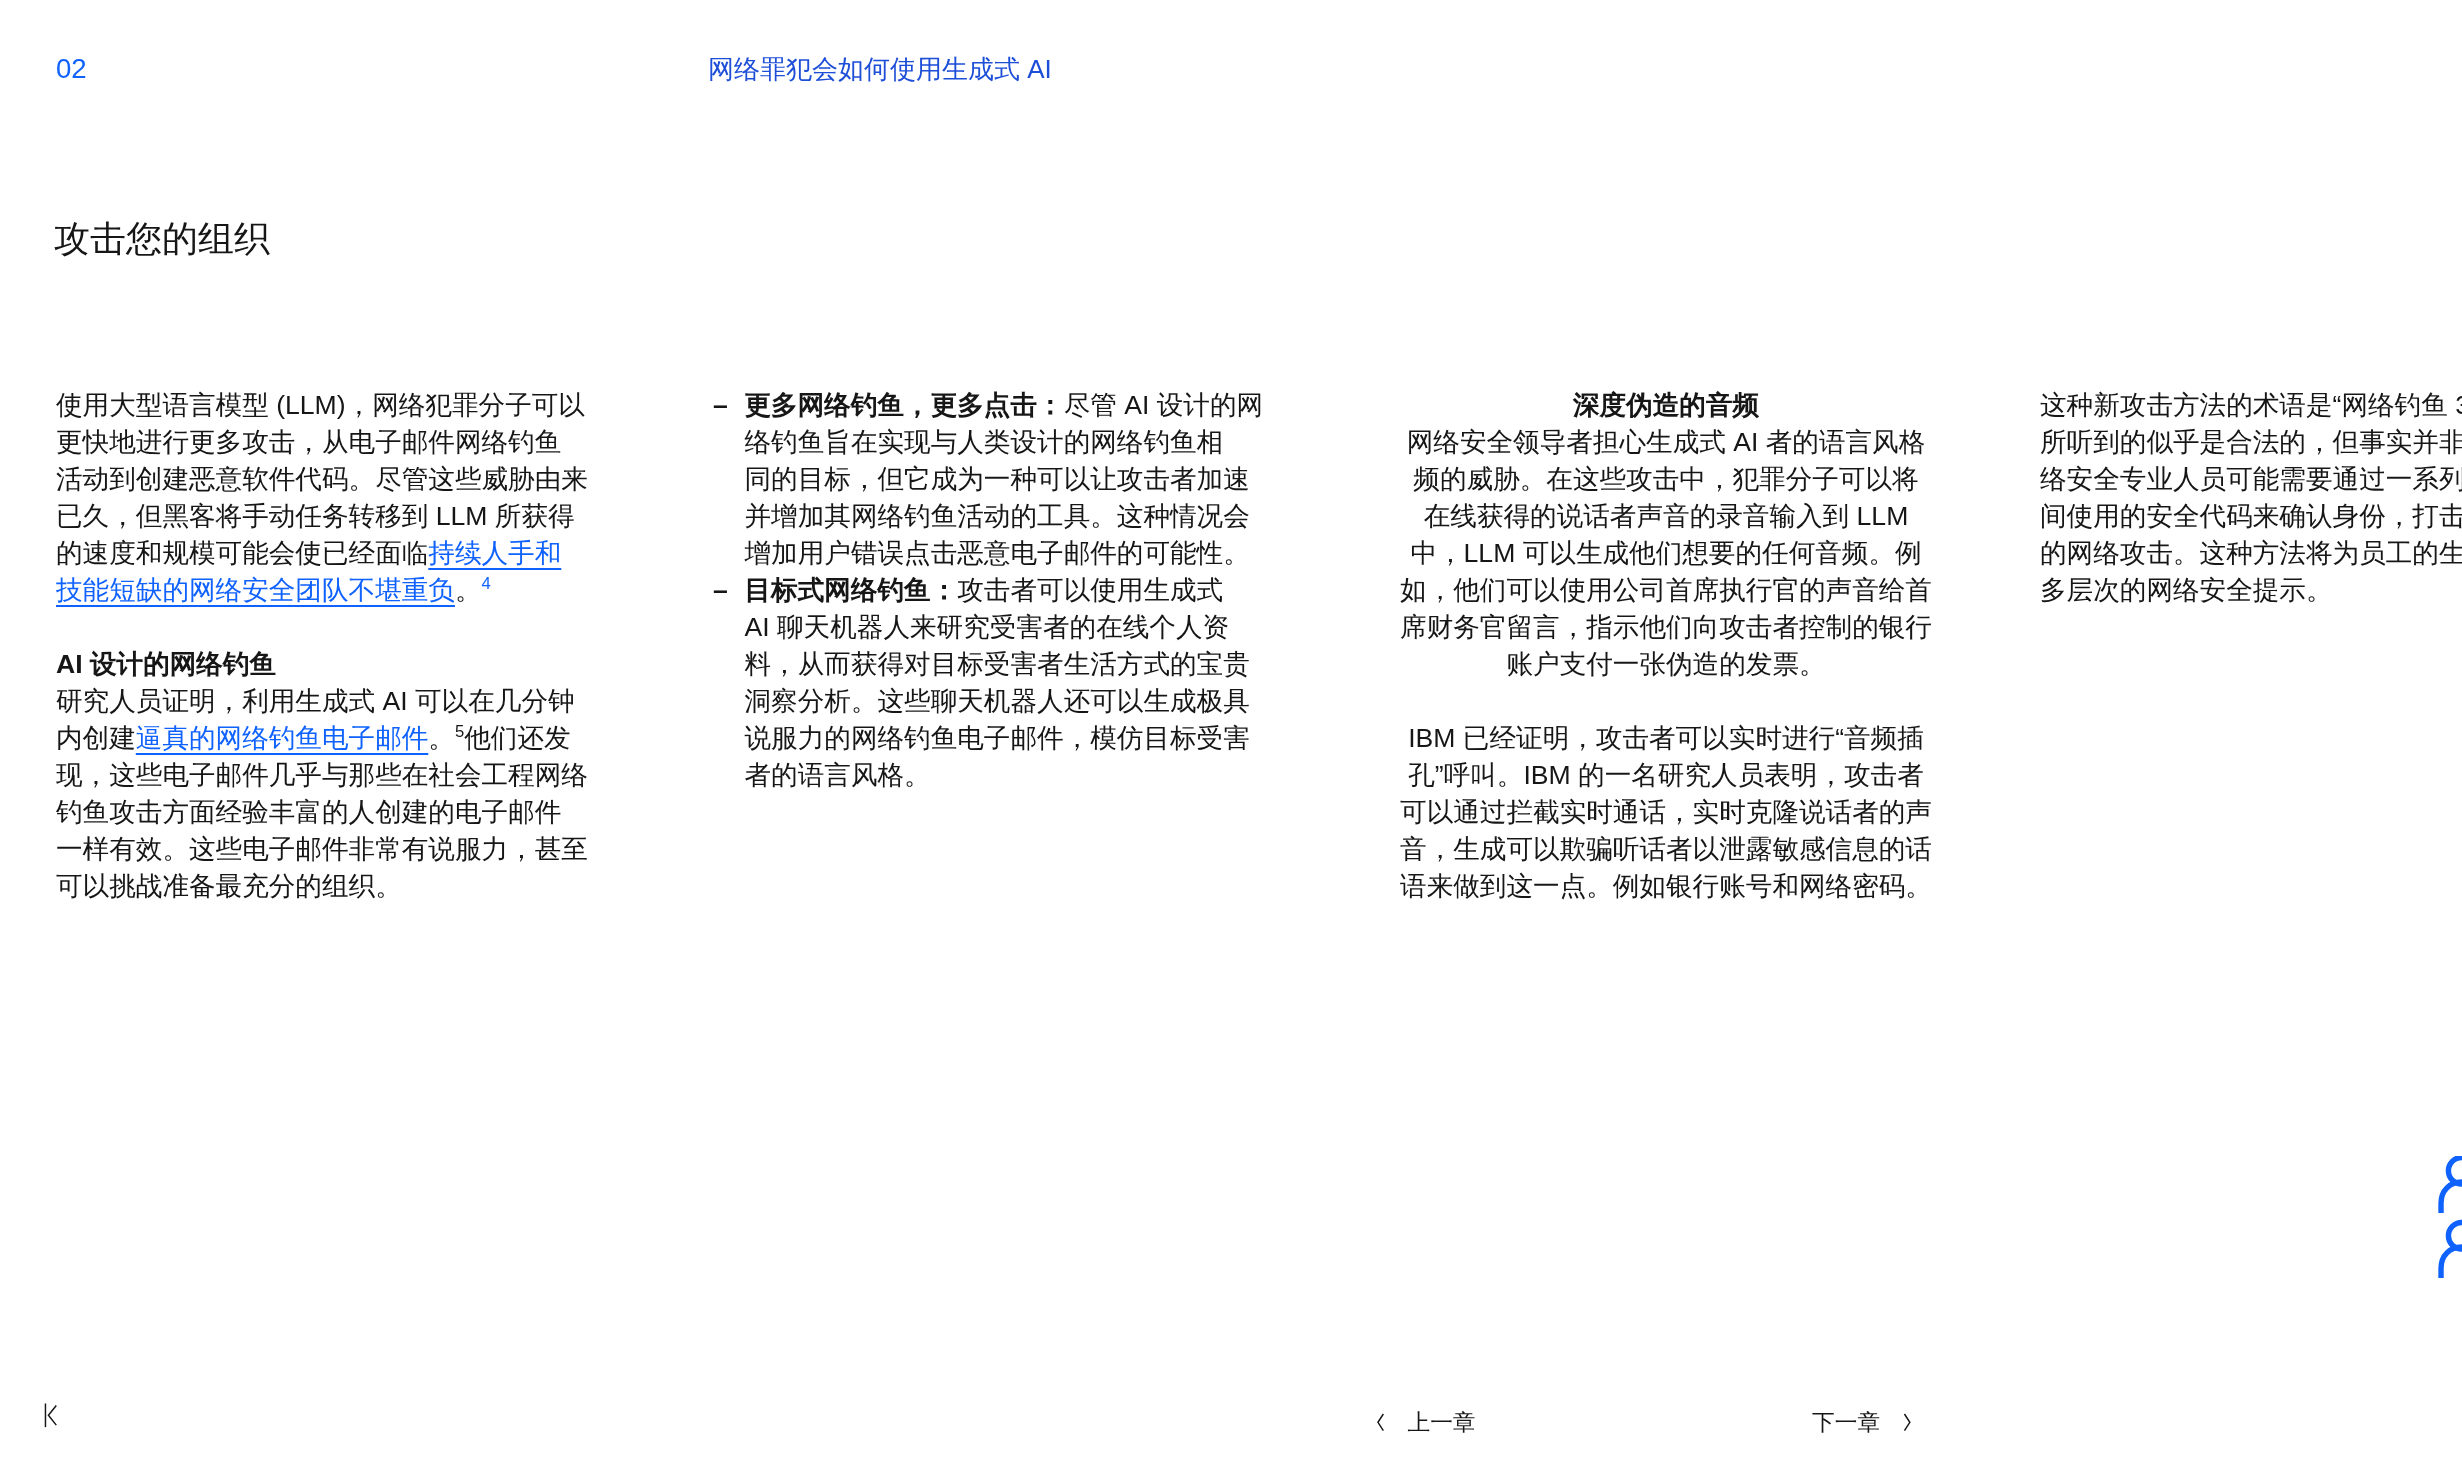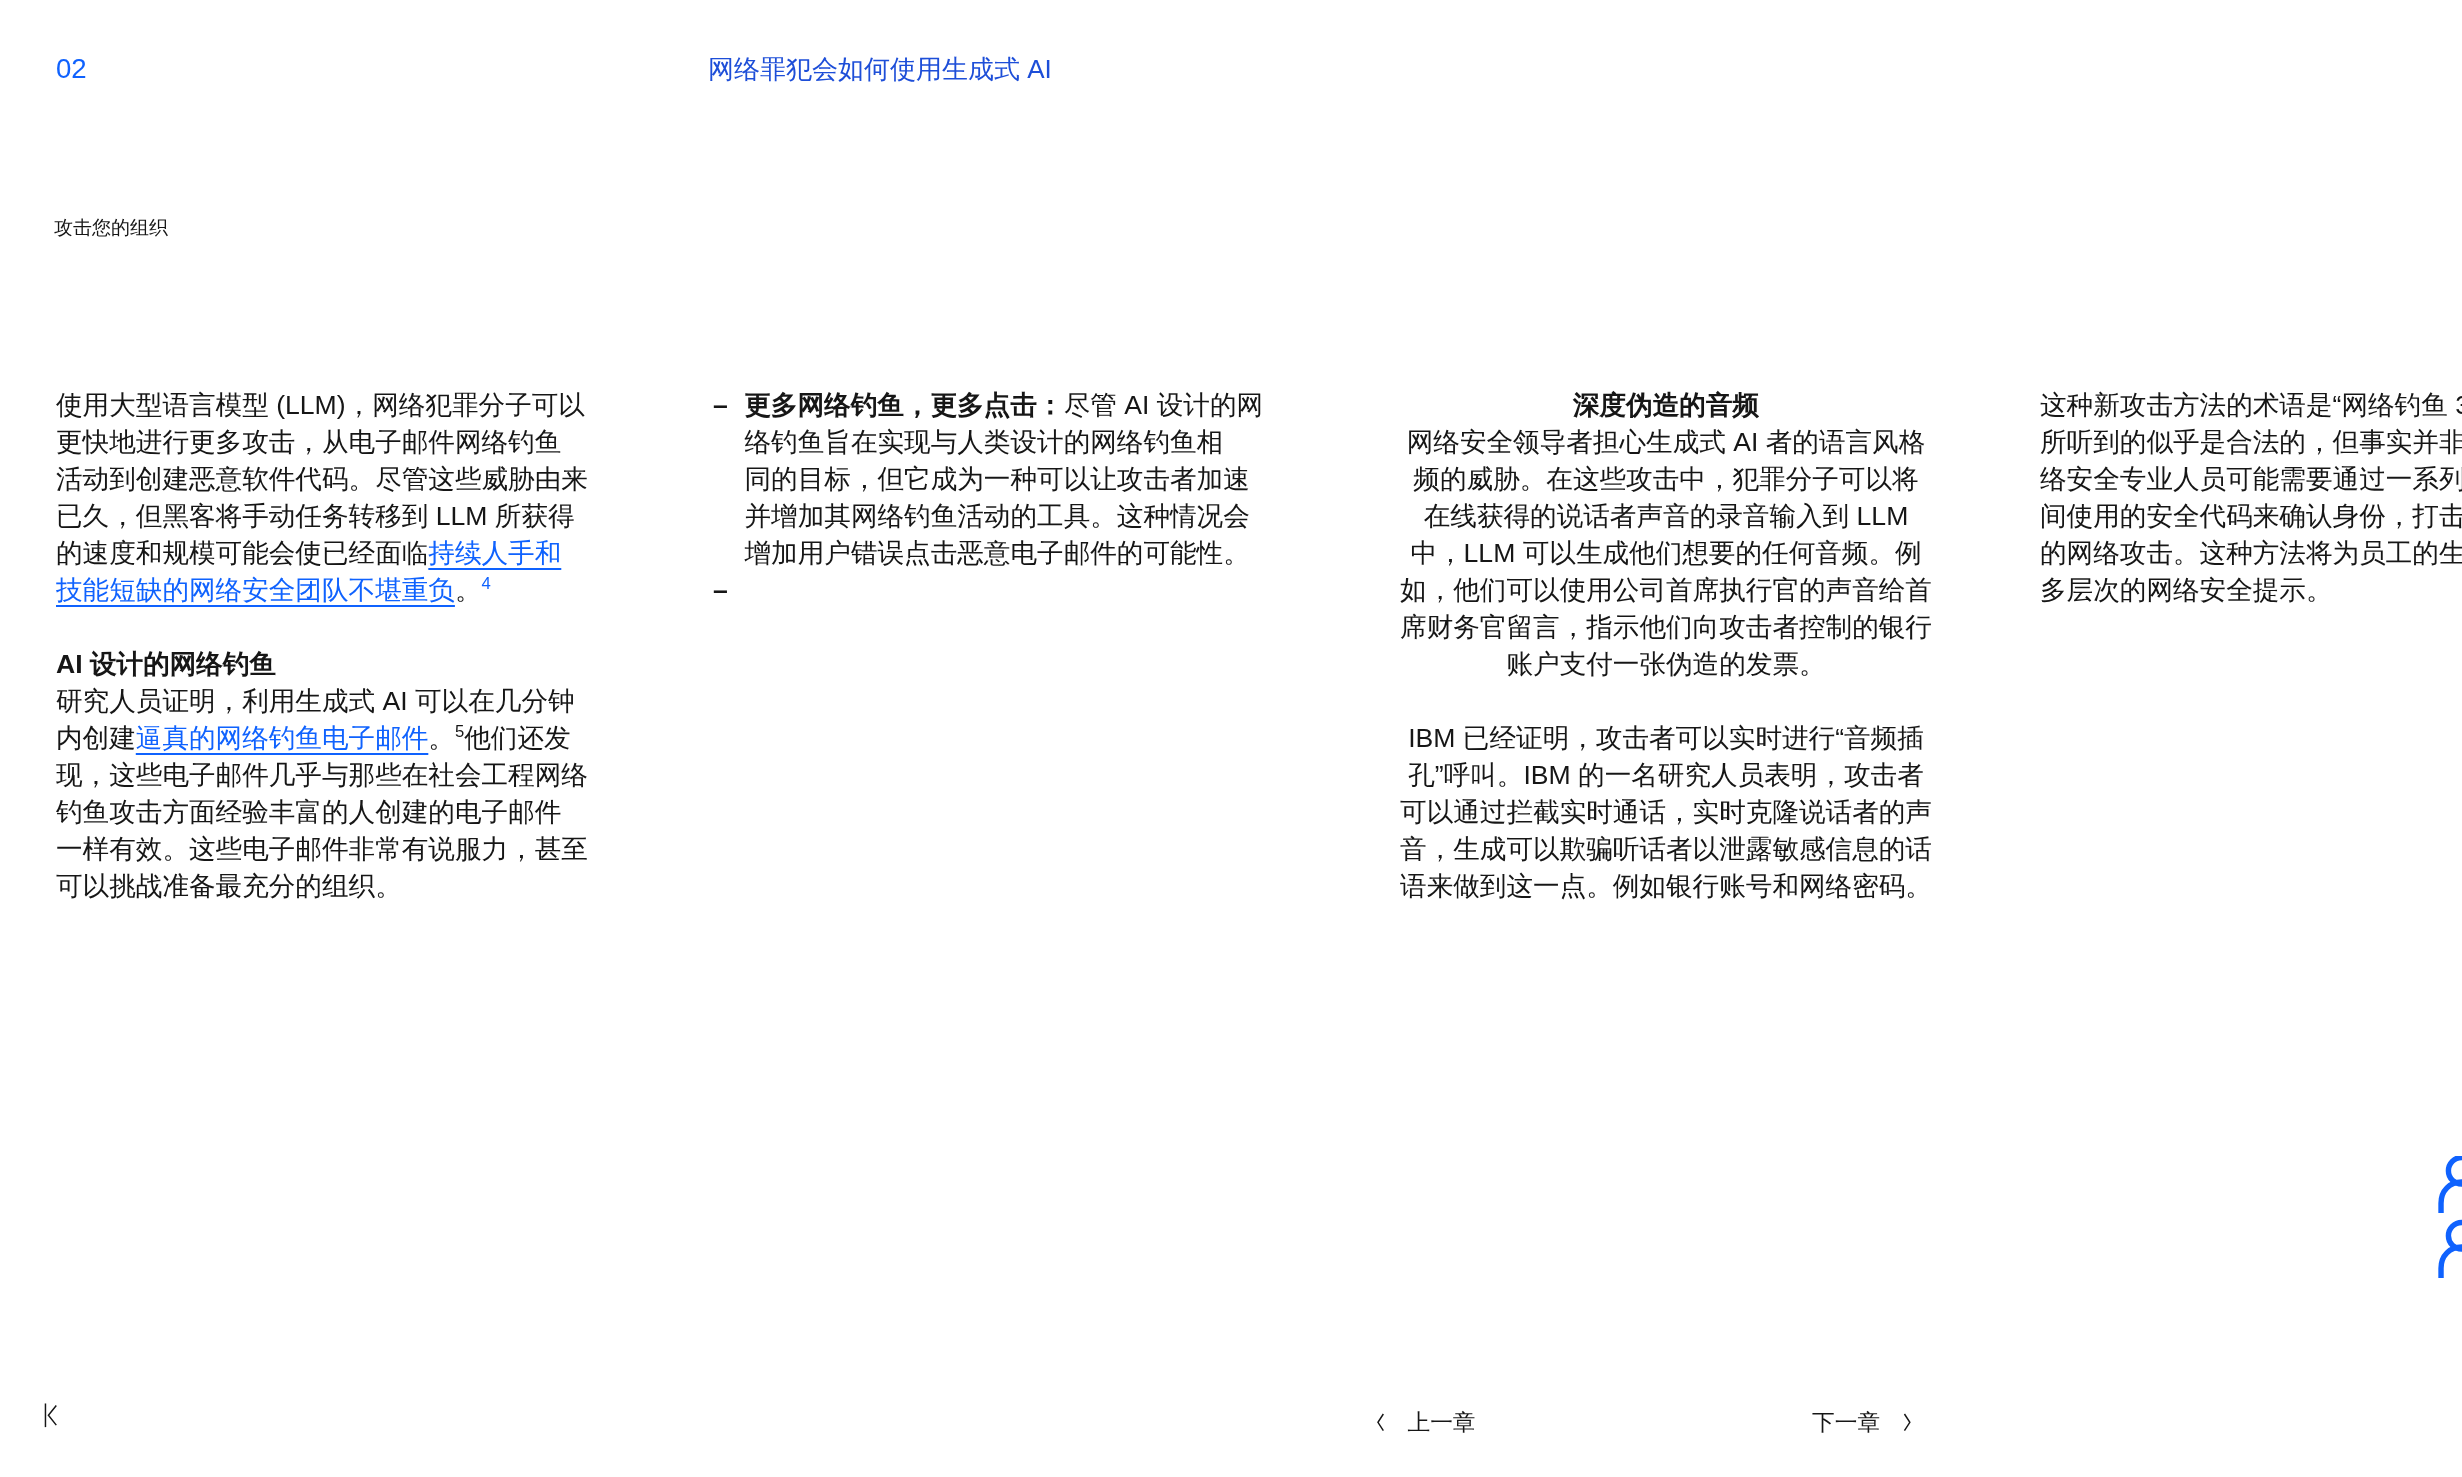--- a/index.html
+++ b/index.html
@@ -17,21 +17,21 @@
     position:absolute;left:56px;top:53px;
     font-size:27.6px;line-height:31.5px;color:#0f62fe;
   }
   .hdr-title{
     position:absolute;left:708px;top:54px;
     font-size:26px;line-height:30.5px;color:#1d4ed8;
   }
   
   .section-title{
     position:absolute;left:54px;top:197px;
-    font-size:19px;line-height:35px;font-weight:400;color:#161616;
+    font-size:36px;line-height:35px;font-weight:400;color:#161616;
   }
   
   .col{
     position:absolute;top:387px;width:574px;
     font-size:26.6px;line-height:37px;
   }
   #col1{left:56px;}
   #col2{left:713px;}
   #col3{left:1379px;text-align:center;}
   #col4{left:2040px;}
@@ -96,20 +96,26 @@
     <div class="bullet">
       <span class="dash">–</span>
       <span class="bullet-text"><span class="lead">更多网络钓鱼，更多点击：</span><span style="white-space:pre-line;">尽管 AI 设计的网
 络钓鱼旨在实现与人类设计的网络钓鱼相
 同的目标，但它成为一种可以让攻击者加速
 并增加其网络钓鱼活动的工具。这种情况会
 增加用户错误点击恶意电子邮件的可能性。</span></span>
     </div>
     <div class="bullet">
       <span class="dash">–</span>
+      <span class="bullet-text"><span class="lead">目标式网络钓鱼：</span><span style="white-space:pre-line;">攻击者可以使用生成式
+AI 聊天机器人来研究受害者的在线个人资
+料，从而获得对目标受害者生活方式的宝贵
+洞察分析。这些聊天机器人还可以生成极具
+说服力的网络钓鱼电子邮件，模仿目标受害
+者的语言风格。</span></span>
     </div>
   </div>
 
   <div class="col" id="col3">
     <h3 class="col-heading">深度伪造的音频</h3>
     <p class="para">网络安全领导者担心生成式 AI 者的语言风格
 频的威胁。在这些攻击中，犯罪分子可以将
 在线获得的说话者声音的录音输入到 LLM
 中，LLM 可以生成他们想要的任何音频。例
 如，他们可以使用公司首席执行官的声音给首

